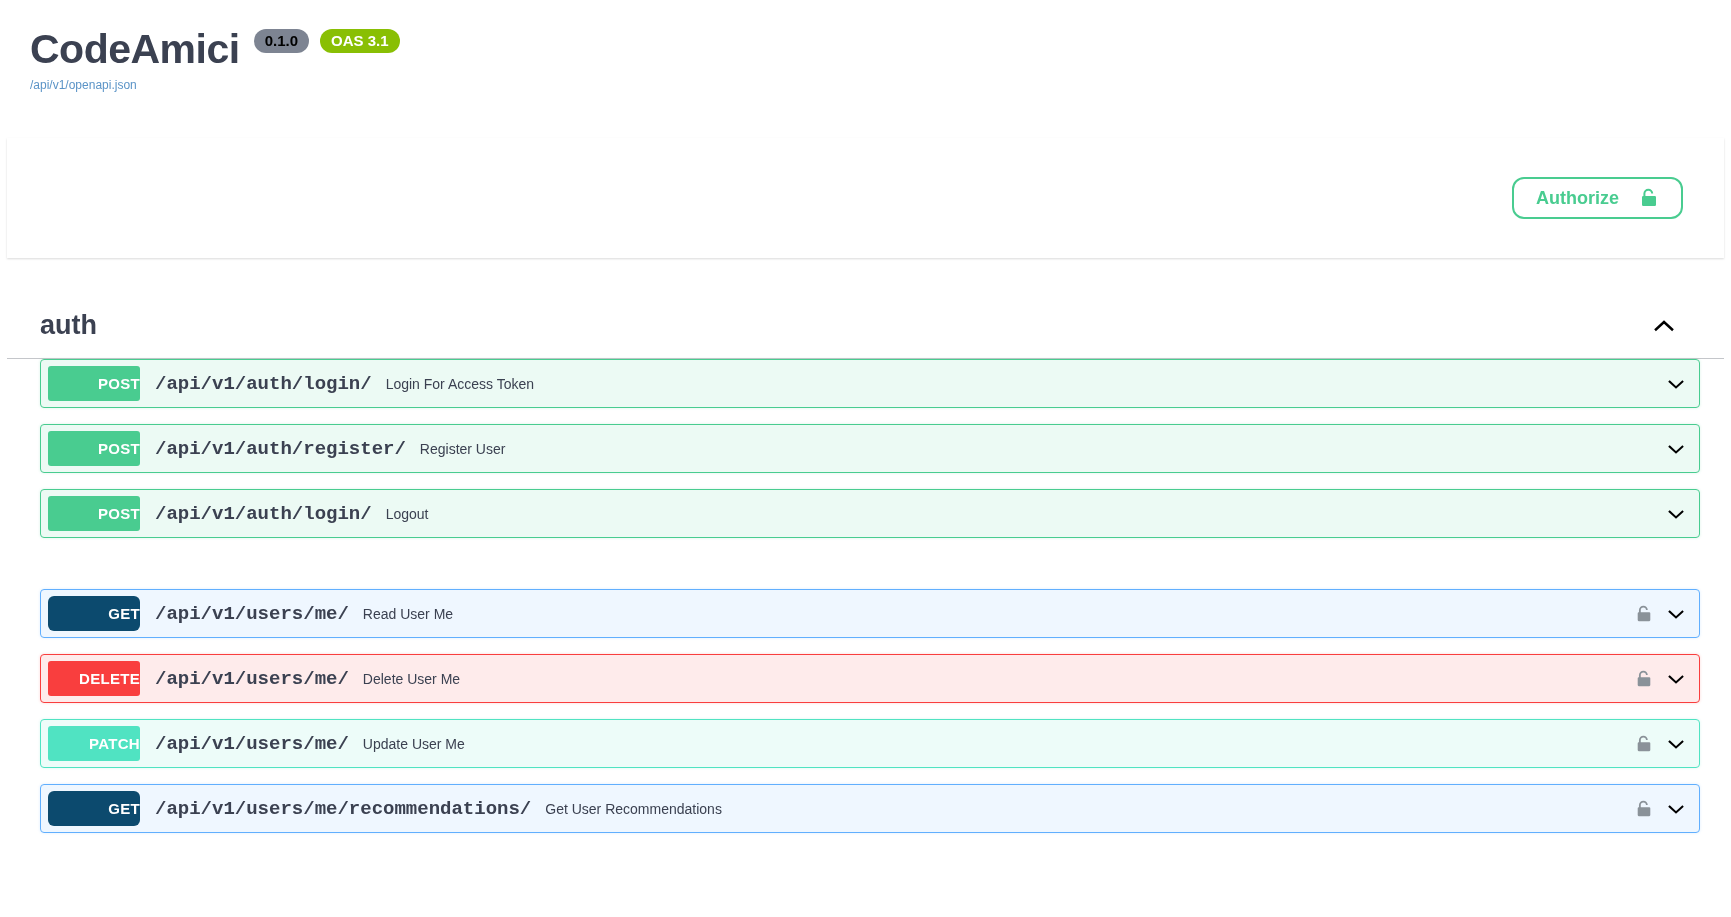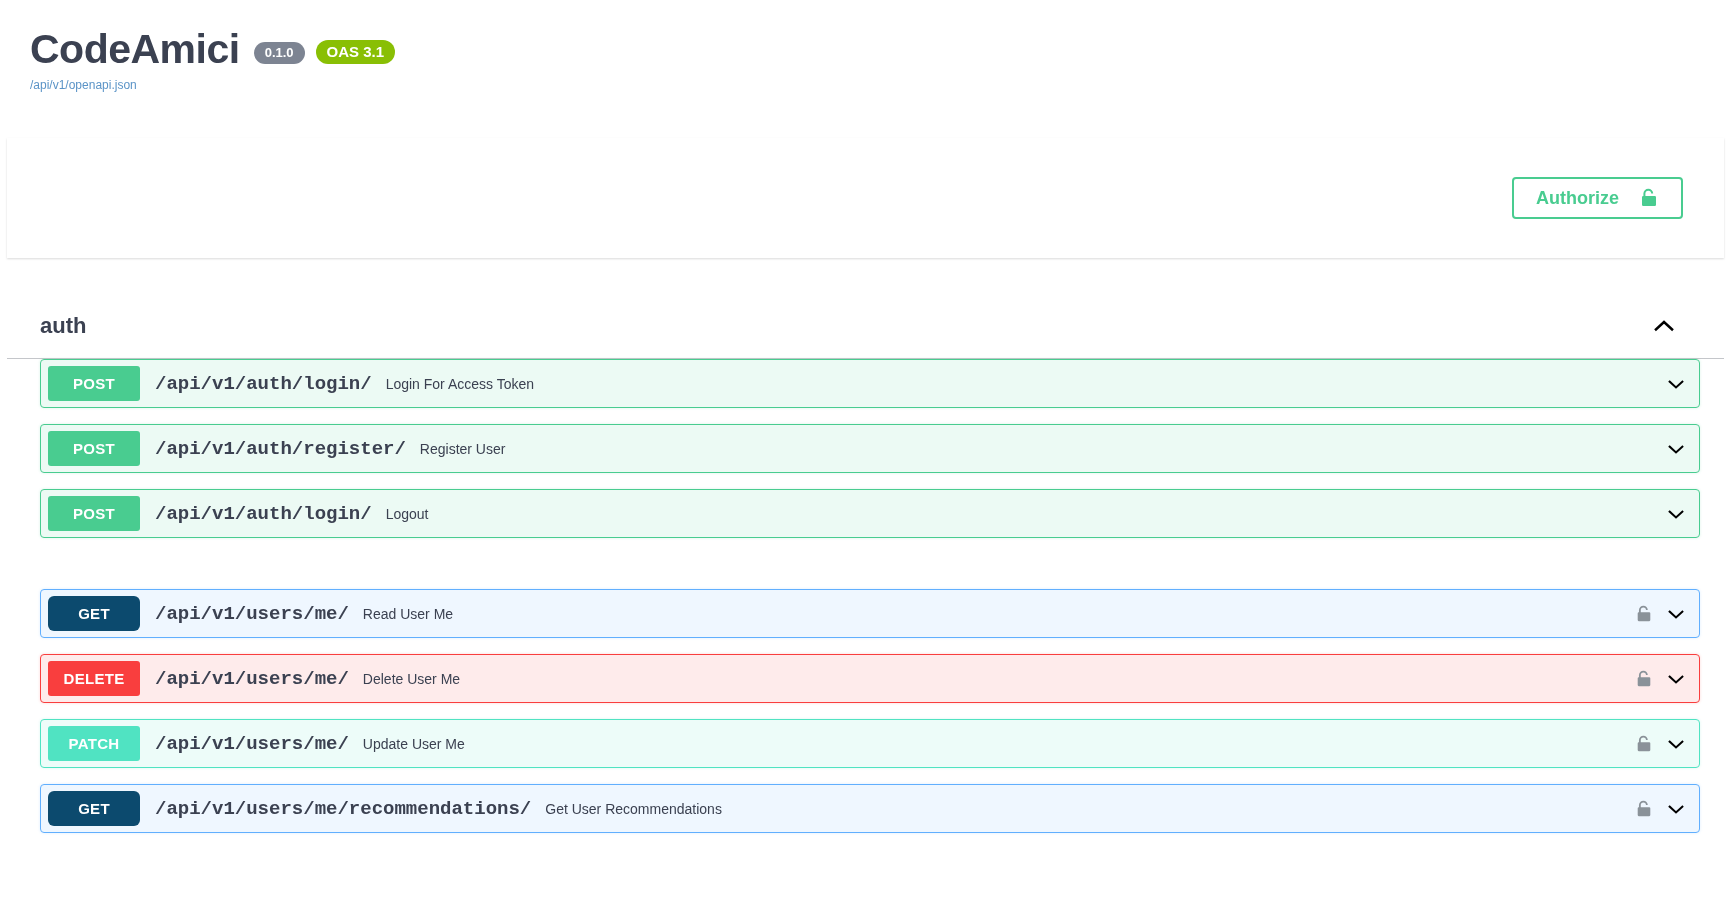--- a/index.html
+++ b/index.html
@@ -19,38 +19,38 @@
   
   .info-wrap {
     padding: 0;
     margin: 0;
   }
   .info-block {
     padding: 26px 30px 0 30px;
   }
   .title-row {
     display: flex;
-    align-items: flex-end;
+    align-items: center;
     gap: 0;
     line-height: 1;
   }
   .api-title {
     font-size: 41px;
     font-weight: bold;
     color: #3b4151;
     letter-spacing: -0.5px;
     margin: 0;
     line-height: 1.15;
     font-family: "Liberation Sans", sans-serif;
   }
   .version-badge {
     display: inline-block;
     background: #7d8492;
-    color: #ffffff;
-    font-size: 13px;
+    color: #000000;
+    font-size: 15px;
     font-weight: bold;
     padding: 4px 11px 5px 11px;
     border-radius: 58px;
     margin-left: 14px;
     vertical-align: super;
     position: relative;
     top: -9px;
     font-family: "Liberation Sans", sans-serif;
   }
   .oas-badge {
@@ -92,21 +92,21 @@
     align-items: center;
     width: 100%;
     padding-right: 11px;
   }
   .btn-authorize {
     display: inline-flex;
     align-items: center;
     gap: 0;
     background: transparent;
     border: 2px solid #49cc90;
-    border-radius: 4px;
+    border-radius: 12px;
     color: #49cc90;
     font-size: 18px;
     font-weight: bold;
     padding: 9px 22px;
     cursor: pointer;
     font-family: "Liberation Sans", sans-serif;
     line-height: 1;
   }
   .btn-authorize .lock-svg {
     margin-left: 20px;
@@ -122,21 +122,21 @@
     display: flex;
     align-items: center;
     justify-content: space-between;
     padding: 0 30px 0 33px;
     height: 66px;
     border-bottom: 1px solid rgba(59,65,81,0.3);
     cursor: pointer;
     margin: 0 0 0 0;
   }
   .tag-name {
-    font-size: 22px;
+    font-size: 27px;
     font-weight: bold;
     color: #3b4151;
     font-family: "Liberation Sans", sans-serif;
   }
   .tag-toggle {
     width: 26px;
     height: 26px;
     display: flex;
     align-items: center;
     justify-content: center;
@@ -177,21 +177,21 @@
   .opblock-patch {
     background: rgba(80,227,194,0.1);
     border-color: #50e3c2;
     box-shadow: 0 0 3px rgba(80,227,194,0.2);
   }
 
   .method {
     font-size: 15px;
     font-weight: bold;
     color: #ffffff;
-    text-align: center;
+    text-align: right;
     border-radius: 3px;
     min-width: 92px;
     padding: 9px 0;
     margin: 6px 0 6px 7px;
     font-family: "Liberation Sans", sans-serif;
     letter-spacing: 0.3px;
     text-transform: uppercase;
   }
   .method-post   { background: #49cc90; }
   .method-get    { background: #0c4a6e; border-radius: 6px; }

